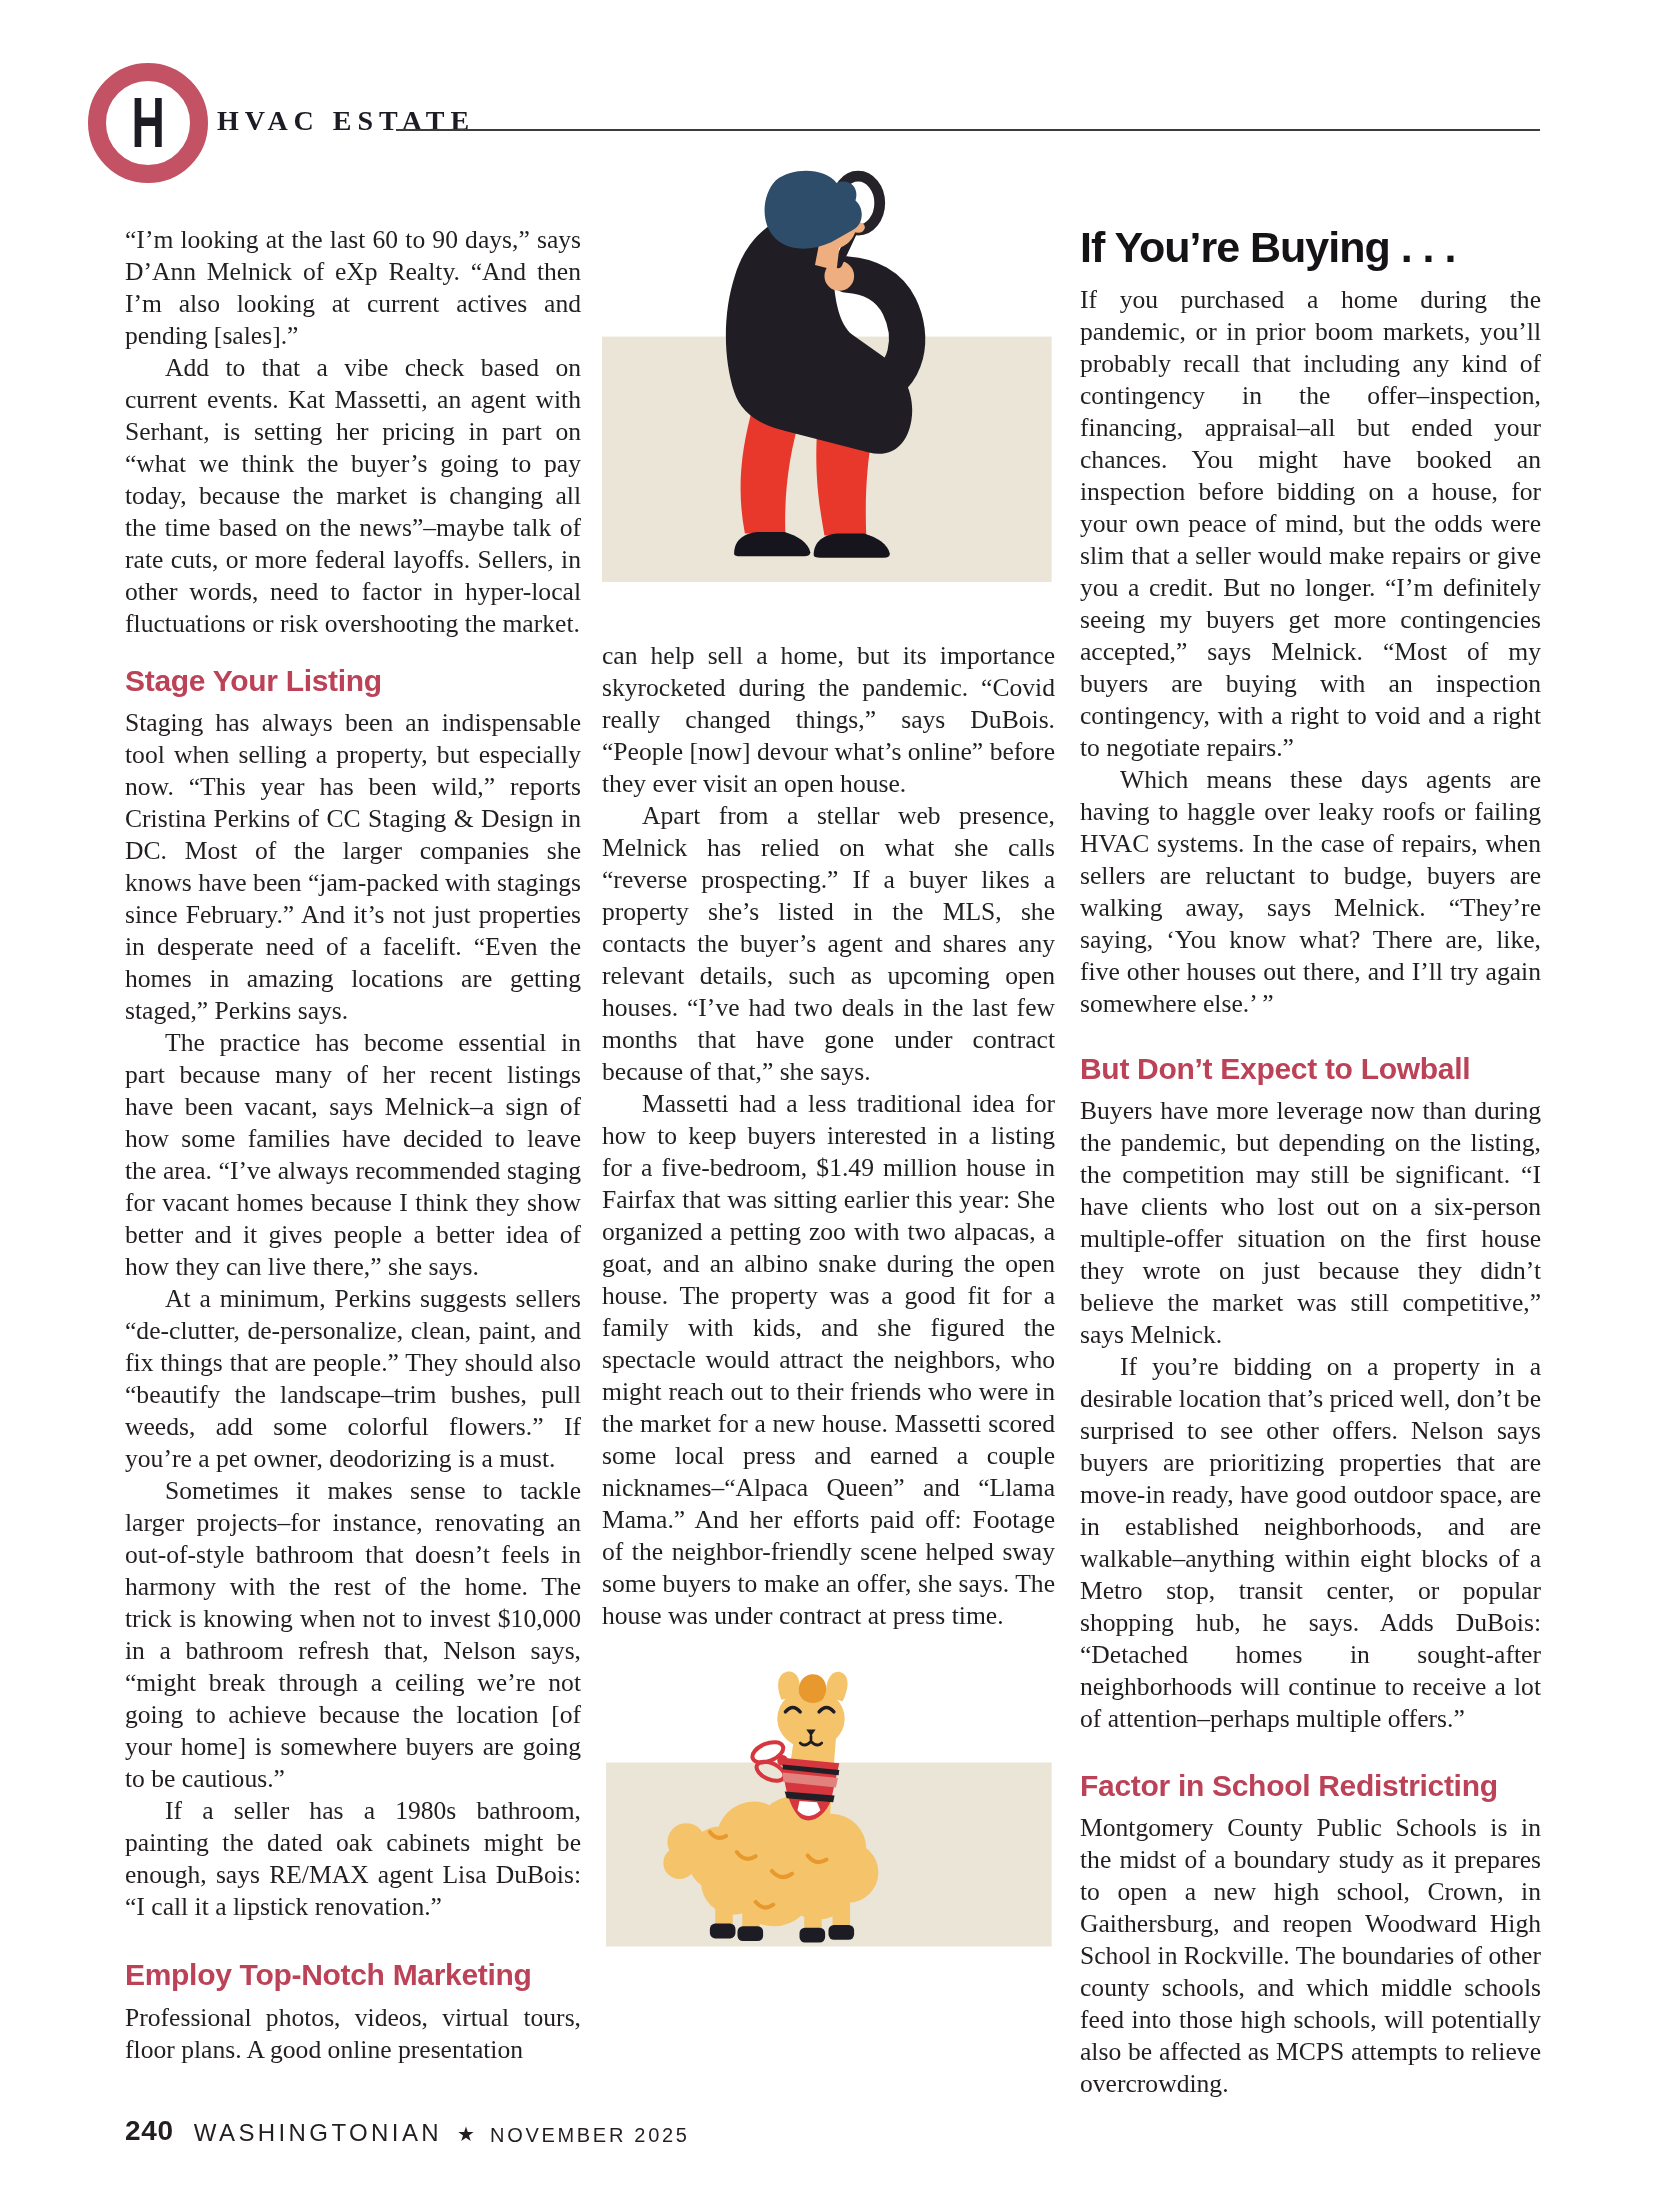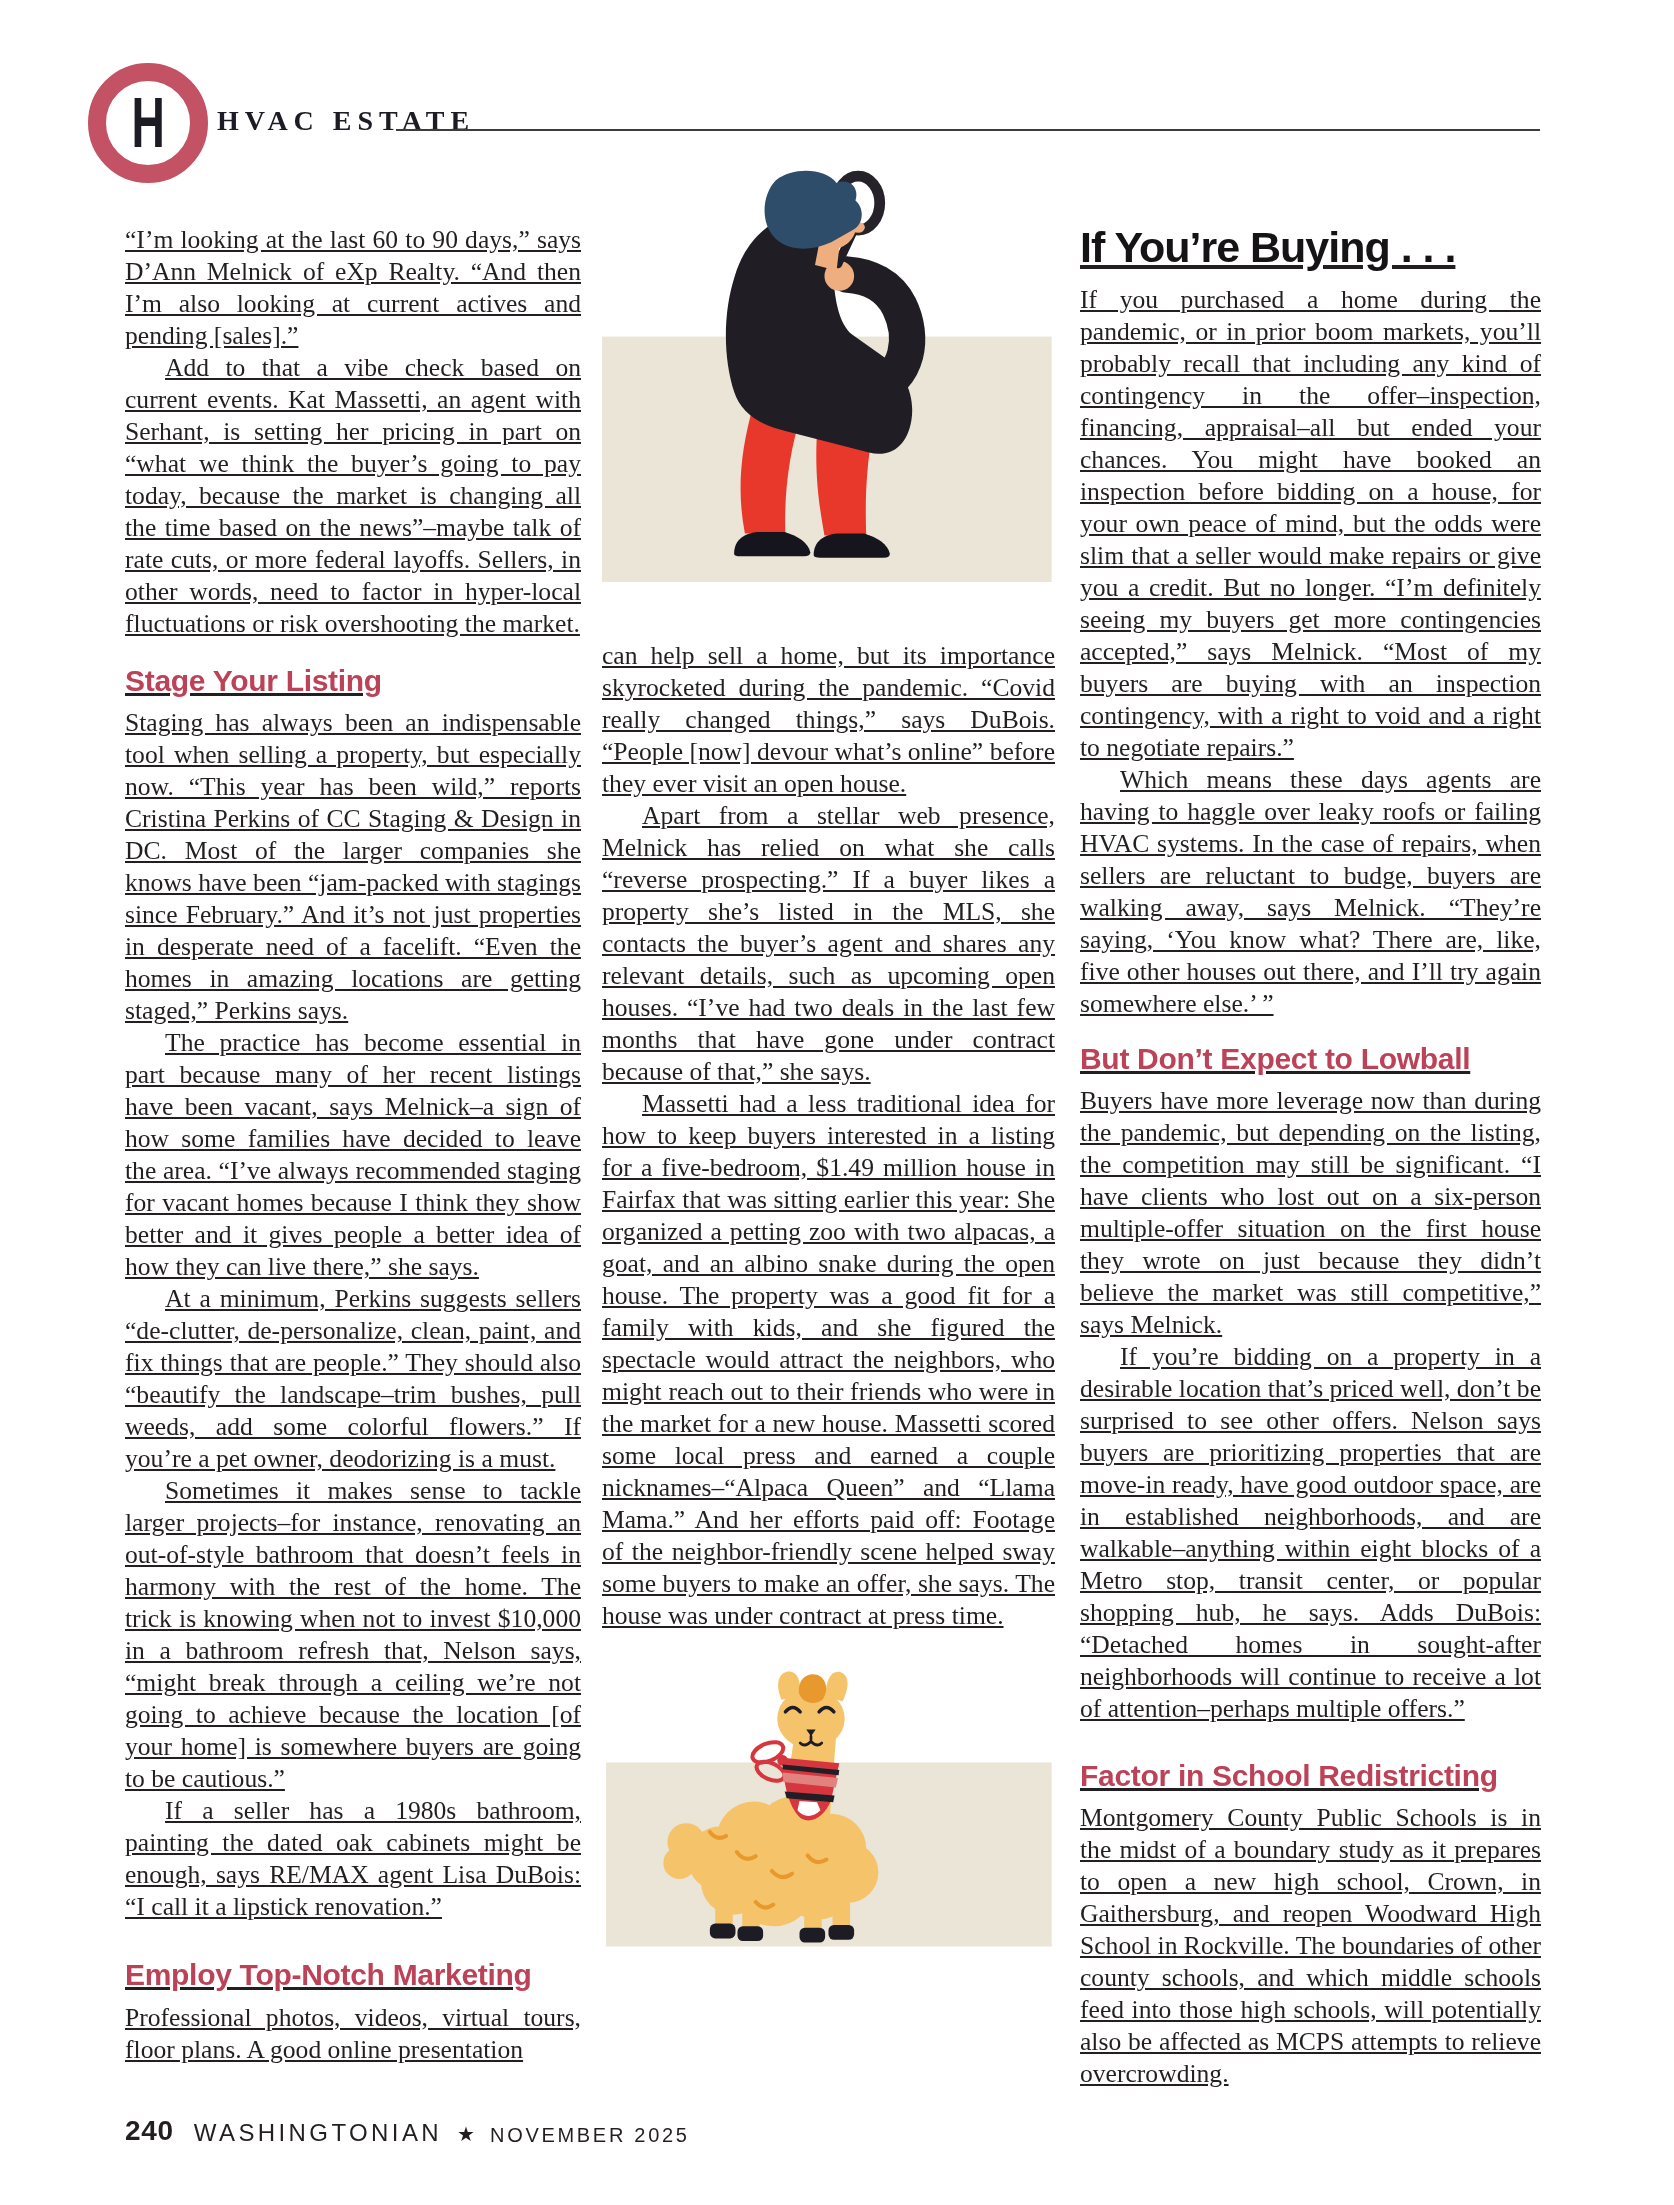--- a/index.html
+++ b/index.html
@@ -10,21 +10,21 @@
   .logo{position:absolute;left:88px;top:63px;width:120px;height:120px;border-radius:50%;
         border:18px solid #c25264;box-sizing:border-box;background:#fff;
         display:flex;align-items:center;justify-content:center;}
   .logo-letter{font-family:"Liberation Sans",sans-serif;font-weight:700;font-size:70px;
         color:#1d1b24;transform:scaleX(.66);line-height:1;}
   .section-label{position:absolute;left:217px;top:105px;font-family:"Liberation Serif",serif;
         font-weight:700;font-size:28px;letter-spacing:6px;color:#1d1b24;white-space:nowrap;}
   .header-rule{position:absolute;left:396px;top:129px;width:1144px;height:2px;background:#3c3c3c;}
 
   
-  .col{position:absolute;text-align:justify;text-decoration:underline;}
+  .col{position:absolute;text-align:justify;}
   .col p{margin:0;font-size:25.6px;line-height:32px;}
   .col p.ind{text-indent:40px;}
   .col p.gap{margin-top:58px;}
   .red-h{font-family:"Liberation Sans",sans-serif;font-weight:700;color:#bc4257;
         font-size:30px;line-height:34px;letter-spacing:-0.3px;margin:24px 0 9.4px;text-align:left;}
   .red-h.tight{margin:0 0 8px;}
   .h-main{font-family:"Liberation Sans",sans-serif;font-weight:700;font-size:43px;
         line-height:46px;letter-spacing:-1px;color:#161316;margin:0 0 13.5px;text-align:left;}
 
   .illus{display:block;}
@@ -144,21 +144,21 @@
       <path d="M 268,152 L 350,160 L 347,174 L 269,166 Z" fill="#e2827f"></path>
       <path d="M 271,180 L 345,186 L 343,196 L 274,190 Z" fill="#221e26"></path>
       <path d="M 290,208 C 299,219 313,219 324,208 L 319,196 L 293,194 Z" fill="#ffffff"></path>
     </svg>
   </div>
 
   <div class="col" style="left:1080px;top:224px;width:461px">
     <h2 class="h-main">If You’re Buying . . .</h2>
     <p>If you purchased a home during the pandemic, or in prior boom markets, you’ll probably recall that including any kind of contingency in the offer–inspection, financing, appraisal–all but ended your chances. You might have booked an inspection before bidding on a house, for your own peace of mind, but the odds were slim that a seller would make repairs or give you a credit. But no longer. “I’m definitely seeing my buyers get more contingencies accepted,” says Melnick. “Most of my buyers are buying with an inspection contingency, with a right to void and a right to negotiate repairs.”</p>
     <p class="ind">Which means these days agents are having to haggle over leaky roofs or failing HVAC systems. In the case of repairs, when sellers are reluctant to budge, buyers are walking away, says Melnick. “They’re saying, ‘You know what? There are, like, five other houses out there, and I’ll try again somewhere else.’ ”</p>
-    <h3 class="red-h" style="margin-top:22px">But Don’t Expect to Lowball</h3>
+    <h3 class="red-h" style="margin-top:32px">But Don’t Expect to Lowball</h3>
     <p>Buyers have more leverage now than during the pandemic, but depending on the listing, the competition may still be significant. “I have clients who lost out on a six-person multiple-offer situation on the first house they wrote on just because they didn’t believe the market was still competitive,” says Melnick.</p>
     <p class="ind">If you’re bidding on a property in a desirable location that’s priced well, don’t be surprised to see other offers. Nelson says buyers are prioritizing properties that are move-in ready, have good outdoor space, are in established neighborhoods, and are walkable–anything within eight blocks of a Metro stop, transit center, or popular shopping hub, he says. Adds DuBois: “Detached homes in sought-after neighborhoods will continue to receive a lot of attention–perhaps multiple offers.”</p>
     <h3 class="red-h" style="margin-top:34px">Factor in School Redistricting</h3>
     <p>Montgomery County Public Schools is in the midst of a boundary study as it prepares to open a new high school, Crown, in Gaithersburg, and reopen Woodward High School in Rockville. The boundaries of other county schools, and which middle schools feed into those high schools, will potentially also be affected as MCPS attempts to relieve overcrowding.</p>
   </div>
 
   <div class="footer">
     <span class="page-num">240</span>
     <span class="footer-mag">WASHINGTONIAN</span>
     <span class="footer-star">★</span>

